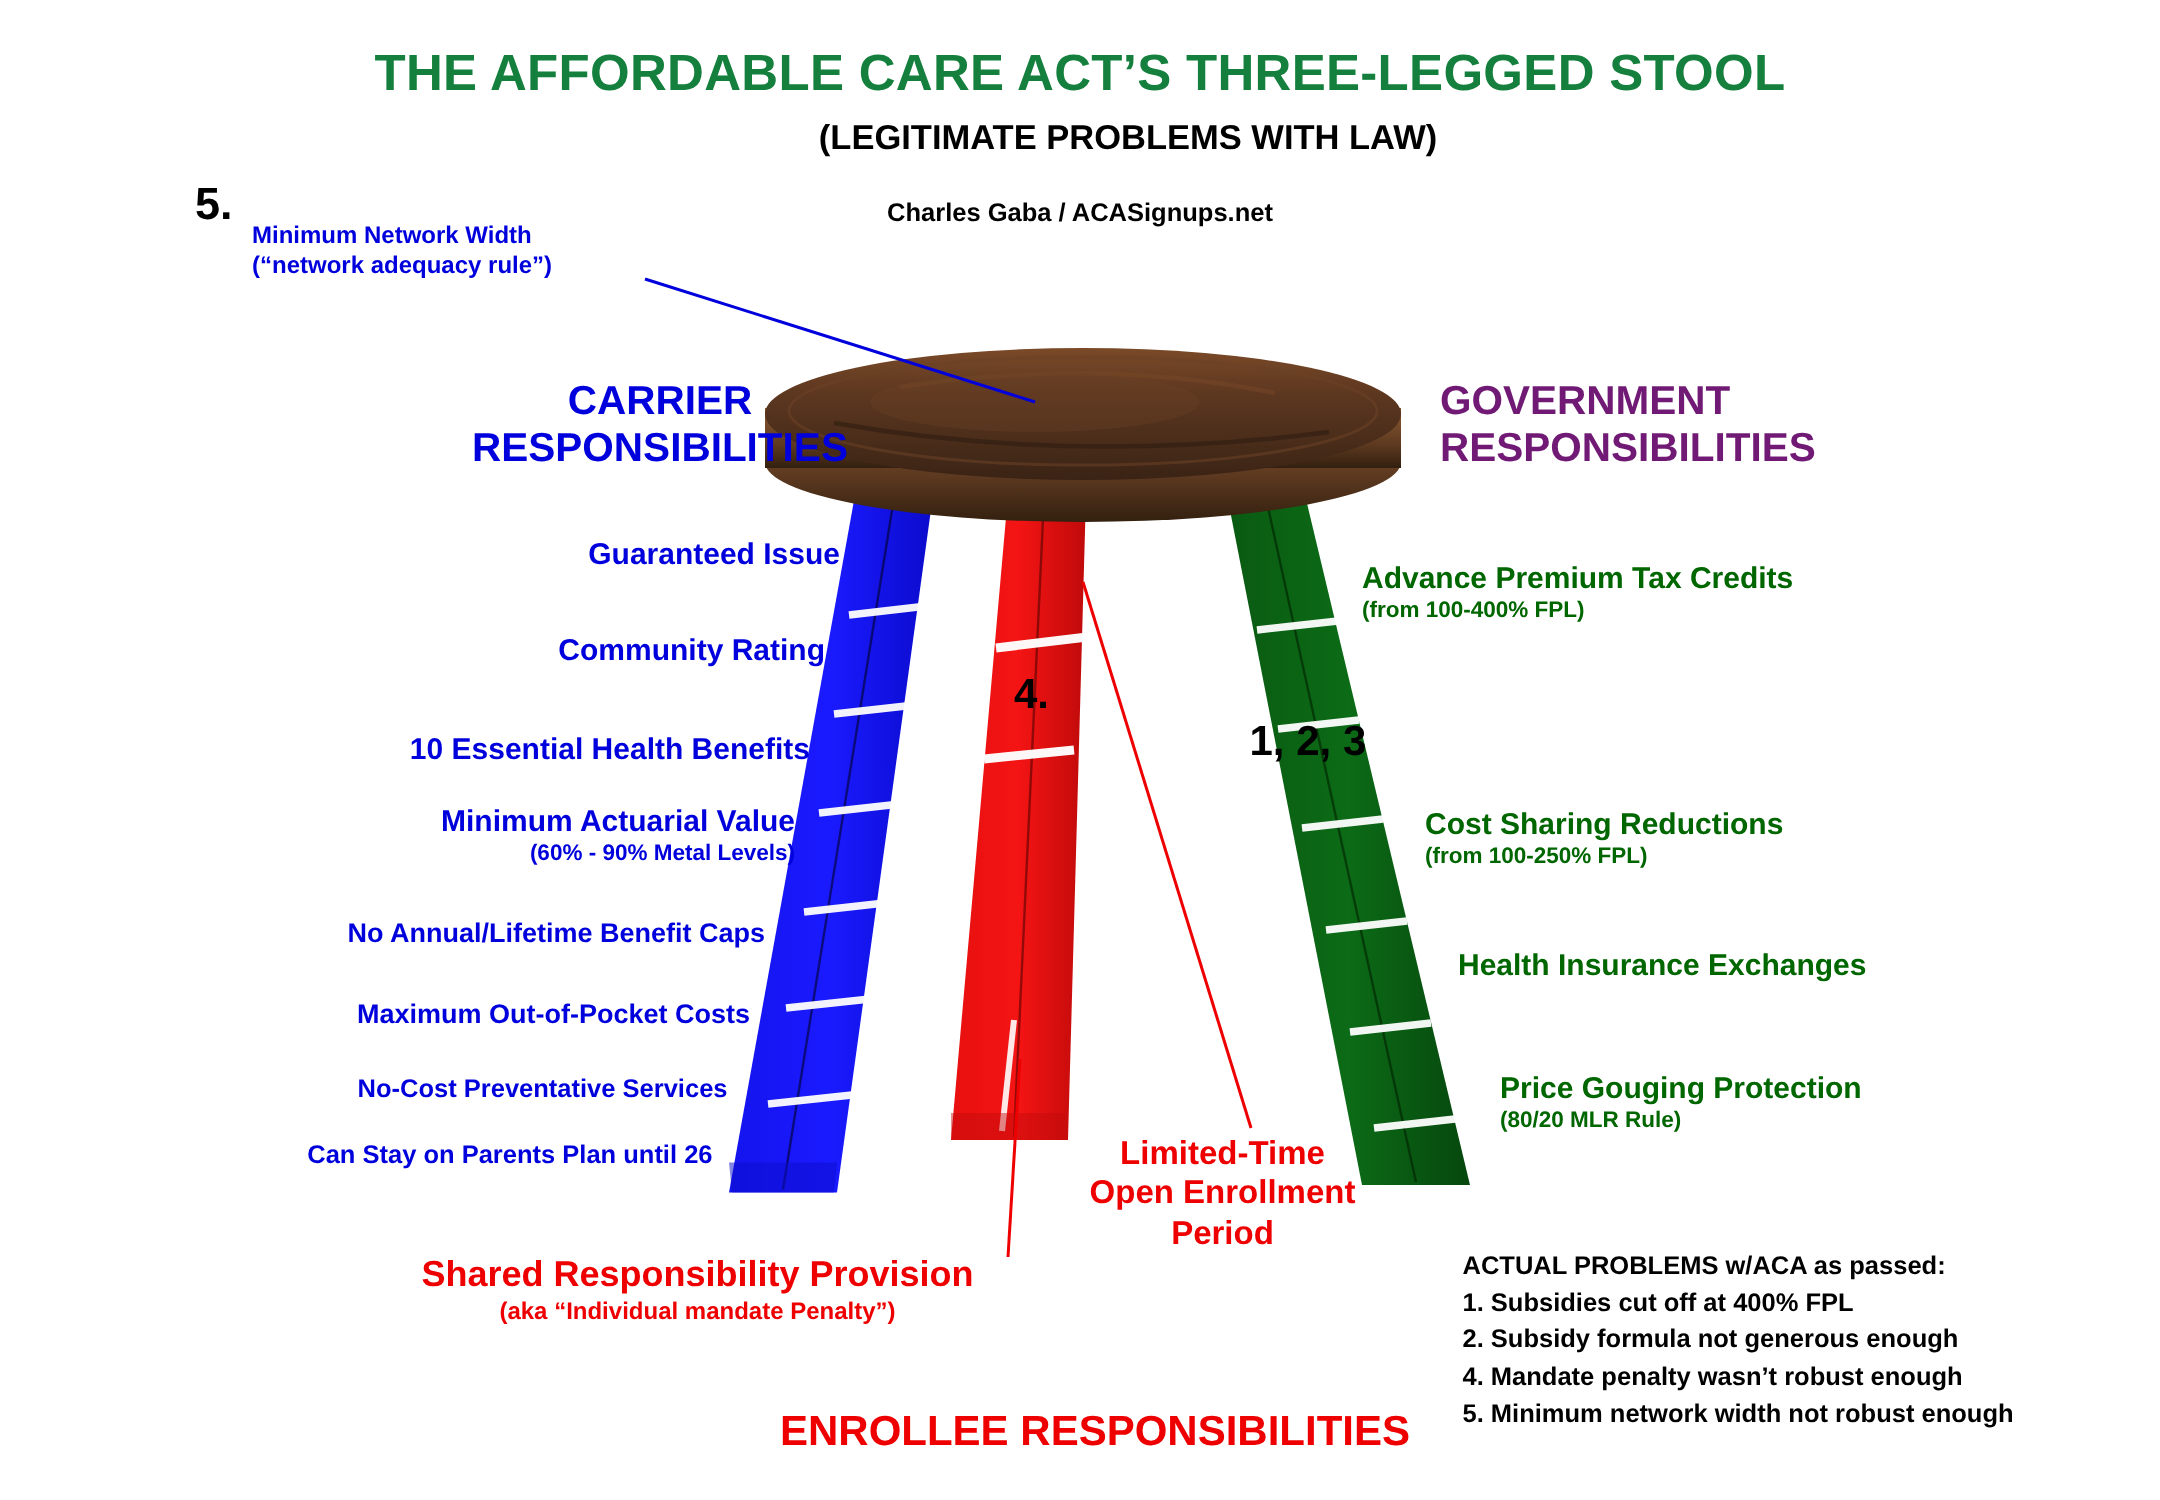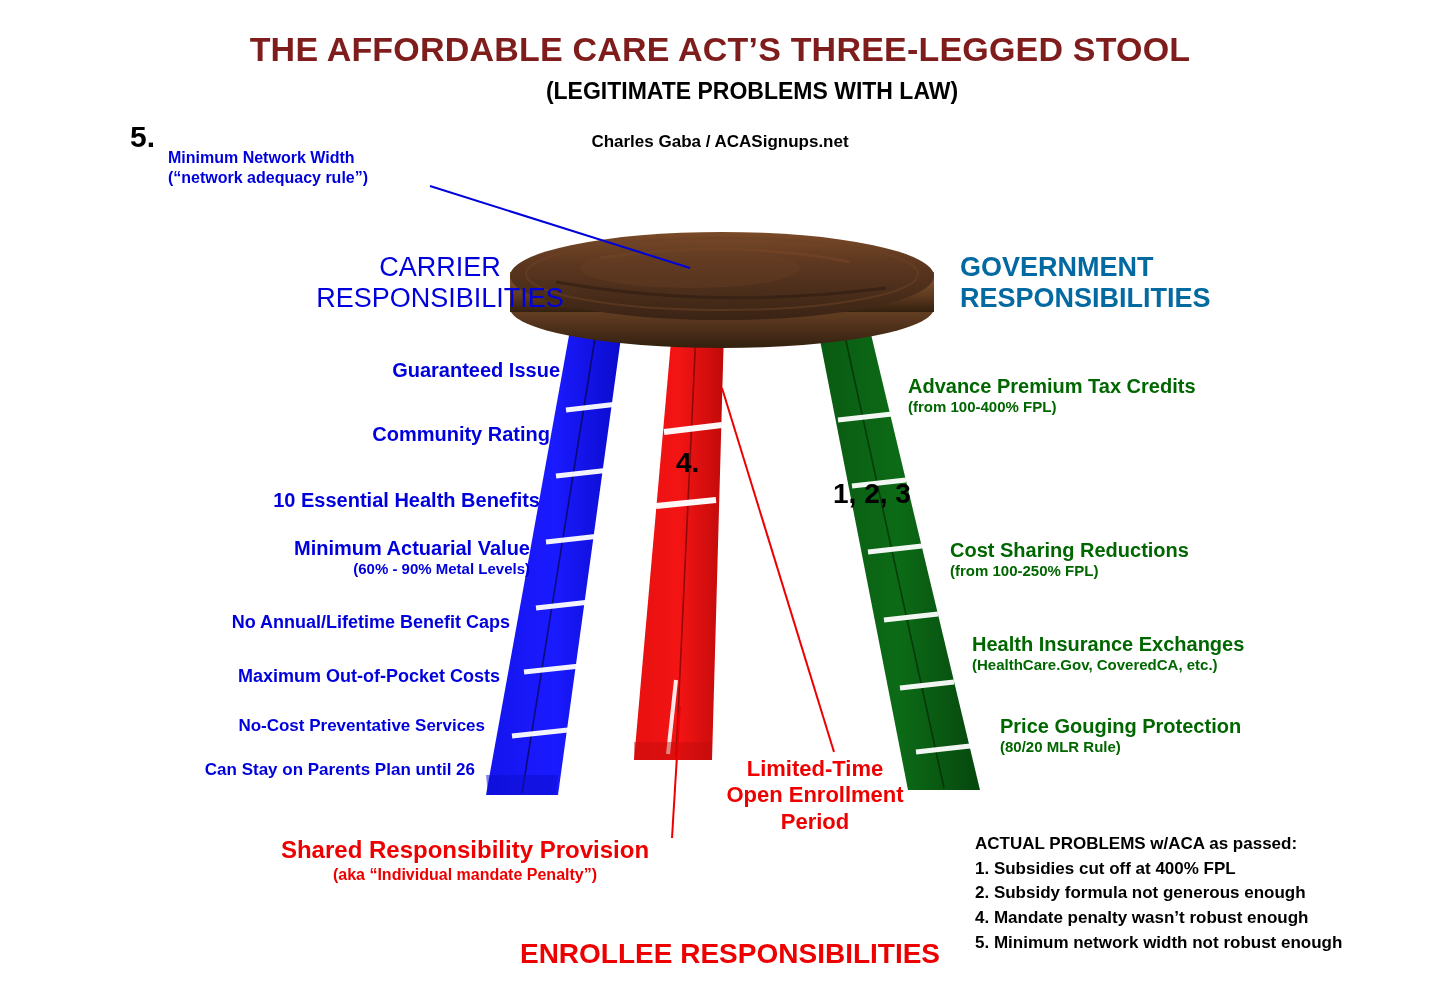--- a/index.html
+++ b/index.html
@@ -16,21 +16,21 @@
     font-family: "Liberation Sans", sans-serif;
   }
   .abs { position: absolute; }
 
   
   #title {
     left: 0; top: 30px; width: 1440px;
     text-align: center;
     font-size: 34px;
     font-weight: bold;
-    color: #7f1d1d;
+    color: #15803d;
     letter-spacing: 0.2px;
   }
   #subtitle {
     left: 0; top: 78px; width: 1440px;
     text-align: center;
     font-size: 23px;
     font-weight: bold;
     color: #000000;
     margin-left: 32px;
   }
@@ -40,30 +40,30 @@
     font-size: 17px;
     font-weight: bold;
     color: #000000;
   }
 
   
   #carrier-heading {
     left: 300px; top: 252px; width: 280px;
     text-align: center;
     font-size: 27px;
-    font-weight: normal;
+    font-weight: bold;
     color: #0000dd;
     line-height: 1.15;
   }
   #government-heading {
     left: 960px; top: 252px; width: 360px;
     text-align: left;
     font-size: 27px;
     font-weight: bold;
-    color: #0369a1;
+    color: #701a75;
     line-height: 1.15;
   }
   #enrollee-heading {
     left: 420px; top: 938px; width: 620px;
     text-align: center;
     font-size: 28px;
     font-weight: bold;
     color: #ee0000;
   }
 
@@ -280,21 +280,20 @@
   <div class="abs gov-item" style="left:908px; top:374px; width:300px; font-size:20px;">
     <span>Advance Premium Tax Credits</span>
     <span class="gov-sub">(from 100-400% FPL)</span>
   </div>
   <div class="abs gov-item" style="left:950px; top:538px; width:330px; font-size:20px;">
     <span>Cost Sharing Reductions</span>
     <span class="gov-sub">(from 100-250% FPL)</span>
   </div>
   <div class="abs gov-item" style="left:972px; top:632px; width:350px; font-size:20px;">
     <span>Health Insurance Exchanges</span>
-    <span class="gov-sub">(HealthCare.Gov, CoveredCA, etc.)</span>
   </div>
   <div class="abs gov-item" style="left:1000px; top:714px; width:330px; font-size:20px;">
     <span>Price Gouging Protection</span>
     <span class="gov-sub">(80/20 MLR Rule)</span>
   </div>
 
   <div class="abs enrollee-item" style="left:720px; top:756px; width:190px; font-size:22px; text-align:center;">
     <span>Limited-Time Open Enrollment Period</span>
   </div>
   <div class="abs enrollee-item" style="left:240px; top:836px; width:450px; font-size:24px; text-align:center;">

